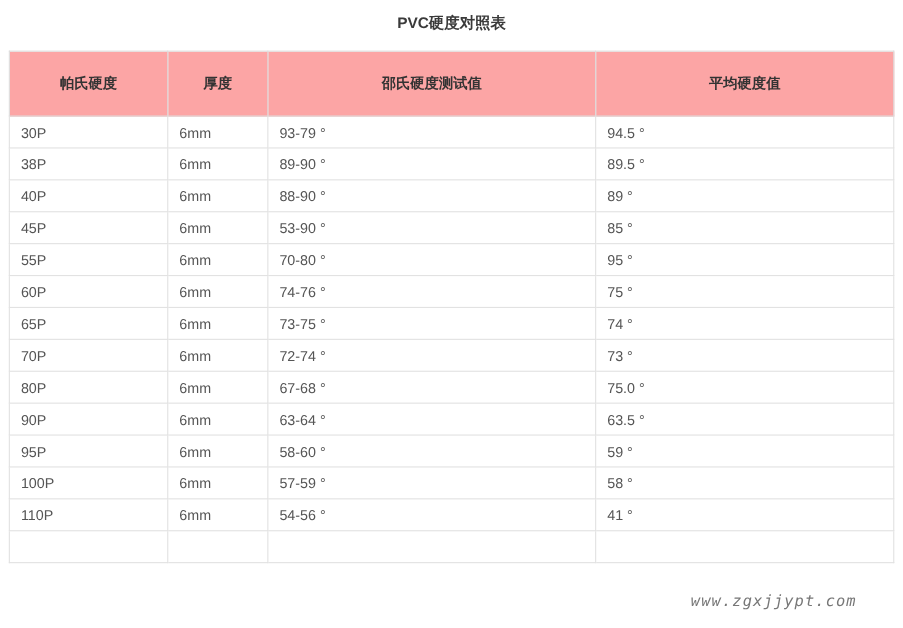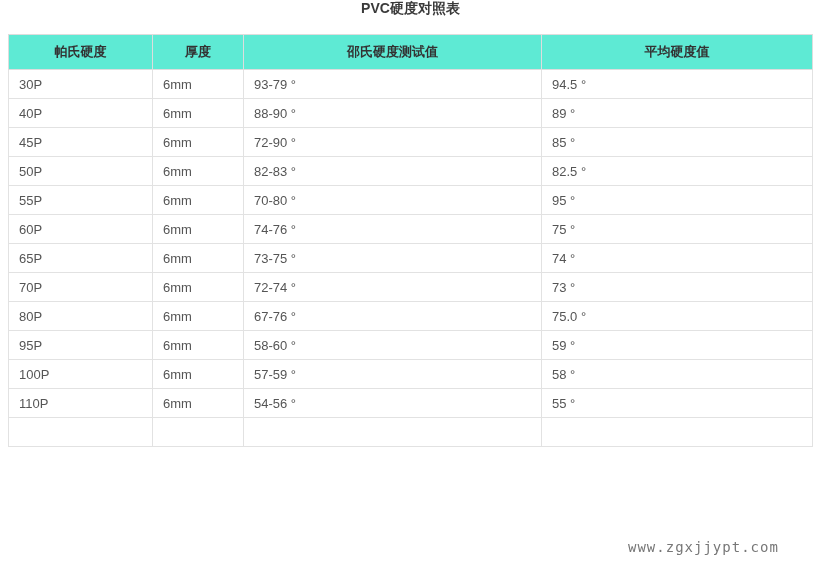--- a/index.html
+++ b/index.html
@@ -8,43 +8,43 @@
   }
   body {
     width: 821px;
     height: 571px;
     overflow: hidden;
     background: #ffffff;
     font-family: "Liberation Sans", sans-serif;
     position: relative;
   }
   .page-title {
-    padding-top: 0;
+    padding-top: 12px;
     text-align: center;
     font-size: 14px;
     font-weight: bold;
     color: #3a3a3a;
     height: 16px;
     line-height: 16px;
   }
   table.hardness-table {
     table-layout: fixed;
     border-collapse: collapse;
     width: 804px;
     margin: 18px 0 0 8px;
   }
   table.hardness-table th {
     height: 26px;
-    background: #5eead4;
+    background: #fca5a5;
     border: 1px solid #dddddd;
     font-size: 13px;
     font-weight: bold;
     color: #333333;
     text-align: center;
-    padding: 4px;
+    padding: 16px;
   }
   table.hardness-table td {
     height: 28px;
     border: 1px solid #e2e2e2;
     font-size: 13px;
     font-weight: normal;
     color: #555555;
     text-align: left;
     padding: 0 0 0 10px;
     white-space: nowrap;
@@ -52,20 +52,21 @@
   }
   .watermark {
     position: absolute;
     left: 628px;
     top: 539px;
     font-family: "DejaVu Sans Mono", monospace;
     font-size: 14px;
     letter-spacing: 1px;
     color: #777777;
     z-index: 2;
+    font-style: italic;
   }
 </style>
 </head>
 <body>
 
 <div class="page-title">PVC硬度对照表</div>
 
 <table class="hardness-table">
   <colgroup>
     <col style="width:144px">
@@ -83,36 +84,36 @@
   </thead>
   <tbody>
 
   <tr>
         <td>30P</td>
         <td>6mm</td>
         <td>93-79 °</td>
         <td>94.5 °</td>
       </tr>
       <tr>
+        <td>38P</td>
+        <td>6mm</td>
+        <td>89-90 °</td>
+        <td>89.5 °</td>
+      </tr>
+      <tr>
         <td>40P</td>
         <td>6mm</td>
         <td>88-90 °</td>
         <td>89 °</td>
       </tr>
       <tr>
         <td>45P</td>
         <td>6mm</td>
-        <td>72-90 °</td>
+        <td>53-90 °</td>
         <td>85 °</td>
-      </tr>
-      <tr>
-        <td>50P</td>
-        <td>6mm</td>
-        <td>82-83 °</td>
-        <td>82.5 °</td>
       </tr>
       <tr>
         <td>55P</td>
         <td>6mm</td>
         <td>70-80 °</td>
         <td>95 °</td>
       </tr>
       <tr>
         <td>60P</td>
         <td>6mm</td>
@@ -127,40 +128,46 @@
       </tr>
       <tr>
         <td>70P</td>
         <td>6mm</td>
         <td>72-74 °</td>
         <td>73 °</td>
       </tr>
       <tr>
         <td>80P</td>
         <td>6mm</td>
-        <td>67-76 °</td>
+        <td>67-68 °</td>
         <td>75.0 °</td>
+      </tr>
+      <tr>
+        <td>90P</td>
+        <td>6mm</td>
+        <td>63-64 °</td>
+        <td>63.5 °</td>
       </tr>
       <tr>
         <td>95P</td>
         <td>6mm</td>
         <td>58-60 °</td>
         <td>59 °</td>
       </tr>
       <tr>
         <td>100P</td>
         <td>6mm</td>
         <td>57-59 °</td>
         <td>58 °</td>
       </tr>
       <tr>
         <td>110P</td>
         <td>6mm</td>
         <td>54-56 °</td>
-        <td>55 °</td>
+        <td>41 °</td>
       </tr>
     </tbody>
   <tbody>
 
     <tr>
       <td></td>
       <td></td>
       <td></td>
       <td></td>
     </tr>

